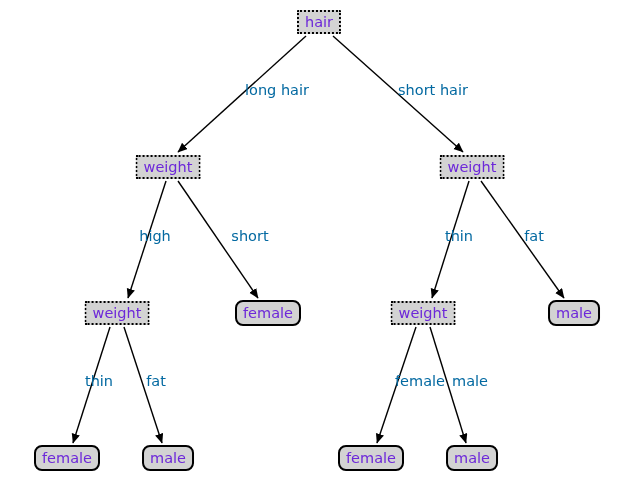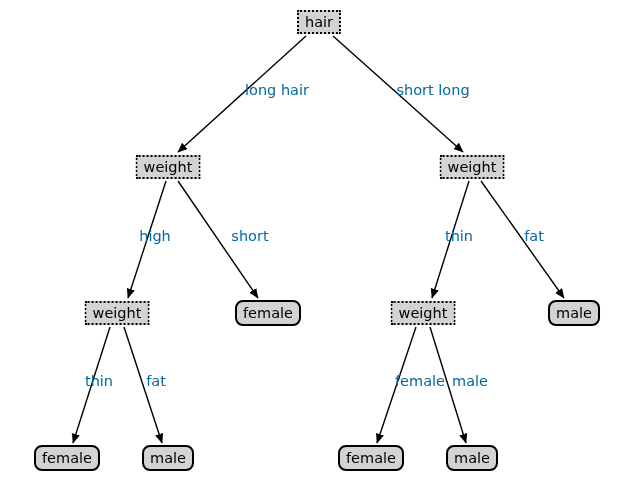--- a/index.html
+++ b/index.html
@@ -26,21 +26,21 @@
     width: 640px;
     height: 480px;
   }
   .node {
     position: absolute;
     box-sizing: border-box;
     display: flex;
     align-items: center;
     justify-content: center;
     background: #d3d3d3;
-    color: #000000;
+    color: #6d28d9;
     font-size: 14.5px;
     line-height: 1;
     white-space: nowrap;
     transform: translate(-50%, -50%);
     padding: 0 6px;
   }
   .node.decision {
     border: 2px dotted #000000;
     border-radius: 1px;
   }
@@ -110,21 +110,21 @@
       </div>
       <div class="node leaf" style="left: 371px; top: 458px; min-width: 58px; height: 26px; background: rgb(211, 211, 211); border-color: rgb(0, 0, 0);">
         <span>female</span>
       </div>
       <div class="node leaf" style="left: 472px; top: 458px; min-width: 44px; height: 26px; background: rgb(211, 211, 211); border-color: rgb(0, 0, 0);">
         <span>male</span>
       </div>
     </div>
   <div id="label-layer">
       <div class="edge-label" style="left: 277px; top: 90px;">long hair</div>
-      <div class="edge-label" style="left: 433px; top: 90px;">short long</div>
+      <div class="edge-label" style="left: 433px; top: 90px;">short hair</div>
       <div class="edge-label" style="left: 155px; top: 236px;">high</div>
       <div class="edge-label" style="left: 250px; top: 236px;">short</div>
       <div class="edge-label" style="left: 459px; top: 236px;">thin</div>
       <div class="edge-label" style="left: 534px; top: 236px;">fat</div>
       <div class="edge-label" style="left: 99px; top: 381px;">thin</div>
       <div class="edge-label" style="left: 156px; top: 381px;">fat</div>
       <div class="edge-label" style="left: 420px; top: 381px;">female</div>
       <div class="edge-label" style="left: 470px; top: 381px;">male</div>
     </div>
 </div>

